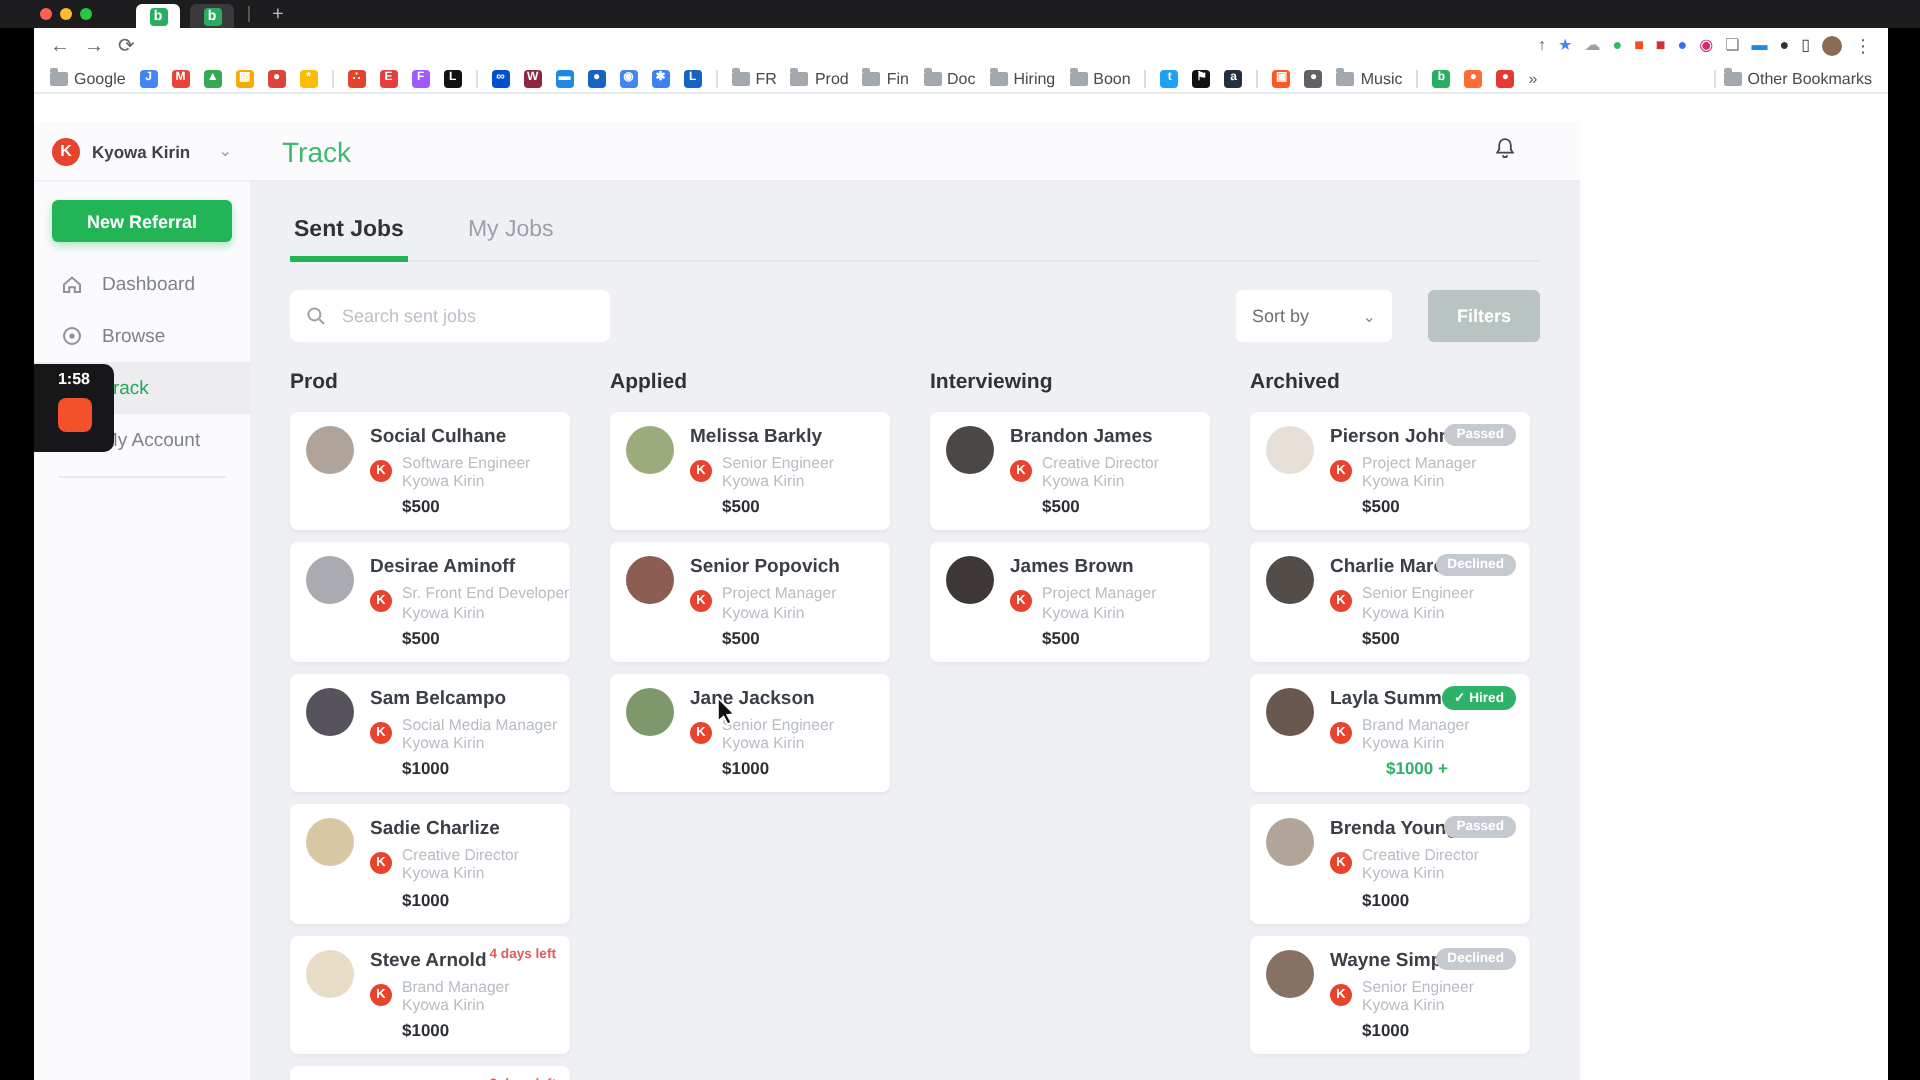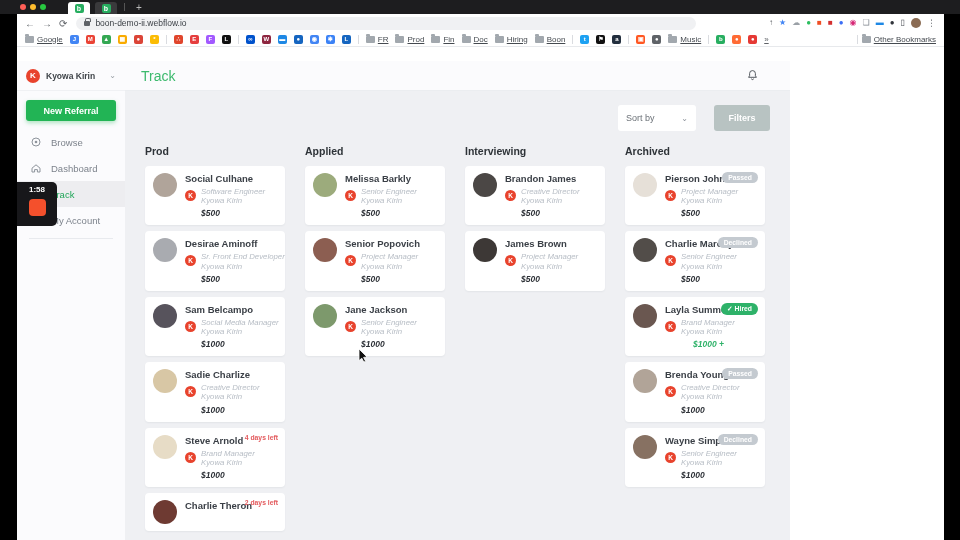--- a/index.html
+++ b/index.html
@@ -30,21 +30,21 @@
   .addr-right{display:flex;align-items:center;gap:6px;margin-left:auto;}
   .ext{font-size:8px;line-height:1;}
   .profile-dot{width:10px;height:10px;border-radius:50%;background:#8a6b53;}
   .kebab{color:#5f6368;font-size:9px;letter-spacing:0;}
 
   .bookmarks{height:15px;background:#fff;border-bottom:1px solid #e7e9ec;display:flex;align-items:center;padding:0 8px;gap:7px;overflow:hidden;}
   .bm{display:flex;align-items:center;gap:3px;flex:0 0 auto;}
   .bm-folder{width:9px;height:7px;background:#a2a8ae;border-radius:1px;position:relative;display:inline-block;}
   .bm-folder:before{content:"";position:absolute;top:-2px;left:0;width:4px;height:2px;background:#a2a8ae;border-radius:1px 1px 0 0;}
   .bm-ico{width:9px;height:9px;border-radius:2px;color:#fff;font-size:6px;font-weight:bold;display:flex;align-items:center;justify-content:center;line-height:1;}
-  .bm-label{font-size:8px;color:#454a50;text-decoration:underline;}
+  .bm-label{font-size:8px;color:#454a50;}
   .bm-sep{width:1px;height:9px;background:#dadce0;flex:0 0 auto;}
   .bm-right{margin-left:auto;display:flex;align-items:center;gap:4px;}
   .chevrons{font-size:8px;color:#5f6368;}
 
   
   .app{position:absolute;left:0;top:47px;width:927px;height:479px;display:flex;}
   .sidebar{flex:0 0 108px;background:#fbfbfd;display:flex;flex-direction:column;position:relative;}
   .brandrow{height:30px;display:flex;align-items:center;padding:0 9px;border-bottom:1px solid #f0f1f4;}
   .klogo{width:14px;height:14px;border-radius:50%;background:#e8432d;color:#fff;font-size:8px;font-weight:bold;display:flex;align-items:center;justify-content:center;flex:0 0 auto;}
   .brandname{font-size:8.5px;font-weight:bold;color:#3f4449;margin-left:6px;}
@@ -73,21 +73,21 @@
   .filtersbtn{margin-left:18px;width:56px;height:26px;border:none;border-radius:3px;background:#b8c3c2;color:#fff;font-size:9px;font-weight:bold;}
   .board{display:flex;gap:20px;margin-top:14px;align-items:flex-start;}
   .col{width:140px;flex:0 0 140px;}
   .coltitle{font-size:10.5px;font-weight:bold;color:#2e3338;margin-bottom:9px;}
   .card{position:relative;background:#fff;border-radius:4px;box-shadow:0 1px 2px rgba(40,45,60,.06);padding:7px 8px;margin-bottom:6px;display:flex;gap:8px;}
   .avatar{width:24px;height:24px;border-radius:50%;flex:0 0 auto;}
   .cmain{min-width:0;}
   .cname{font-size:9.5px;font-weight:bold;color:#3a3f46;margin-bottom:3px;white-space:nowrap;}
   .crow{display:flex;gap:5px;}
   .cklogo{width:11px;height:11px;border-radius:50%;background:#e8432d;color:#fff;font-size:6.5px;font-weight:bold;display:flex;align-items:center;justify-content:center;flex:0 0 auto;margin-top:3px;}
-  .cstack{min-width:0;font-style:italic;}
+  .cstack{min-width:0;}
   .crole,.ccomp{font-size:7.8px;color:#b7bdc5;line-height:1.18;white-space:nowrap;}
   .cprice{font-size:8.5px;font-weight:bold;color:#2c3036;margin-top:3px;}
   .cprice.green{color:#2eb269;padding-left:12px;}
   .badge{position:absolute;top:6px;right:7px;font-size:6.8px;}
   .badge.days{color:#e3595c;font-weight:bold;}
   .badge.pill{background:#c4cad0;color:#fff;font-weight:bold;padding:2px 6px;border-radius:7px;}
   .badge.hired{background:#2eb269;color:#fff;font-weight:bold;padding:2px 6px;border-radius:7px;}
 
   .filler{flex:1;background:#fff;}
 
@@ -120,24 +120,20 @@
       <span class="newtab">+</span>
     </div>
   </div>
 
   <div class="window">
 
     <div class="addrbar">
       <span class="navbtn">←</span>
       <span class="navbtn">→</span>
       <span class="navbtn">⟳</span>
-      <div class="urlpill">
-        <span class="lock"></span>
-        <span class="urltext">boon-demo-ii.webflow.io</span>
-      </div>
       <div class="addr-right">
         <span class="ext" style="color: rgb(95, 99, 104);">↑</span>
           <span class="ext" style="color: rgb(66, 133, 244);">★</span>
           <span class="ext" style="color: rgb(154, 160, 166);">☁</span>
           <span class="ext" style="color: rgb(45, 190, 96);">●</span>
           <span class="ext" style="color: rgb(240, 78, 35);">■</span>
           <span class="ext" style="color: rgb(211, 47, 47);">■</span>
           <span class="ext" style="color: rgb(59, 110, 246);">●</span>
           <span class="ext" style="color: rgb(214, 41, 118);">◉</span>
           <span class="ext" style="color: rgb(125, 131, 140);">❏</span>
@@ -339,30 +335,30 @@
       <div class="sidebar">
         <div class="brandrow">
           <span class="klogo">K</span>
           <span class="brandname">Kyowa Kirin</span>
           <span class="brand-chev">⌄</span>
         </div>
         <button class="newref">New Referral</button>
 
         <div class="navitem">
           <svg width="12" height="12" viewBox="0 0 12 12">
+              <path d="M2 6.2 6 2.8l4 3.4V10H7.4V7.6H4.6V10H2z" fill="none" stroke="currentColor" stroke-width="1"></path>
+            </svg>
+          <span>Dashboard</span>
+        </div>
+        <div class="navitem">
+          <svg width="12" height="12" viewBox="0 0 12 12">
               <circle cx="6" cy="6" r="4" fill="none" stroke="currentColor"></circle>
               <circle cx="6" cy="6" r="1.3" fill="currentColor"></circle>
             </svg>
           <span>Browse</span>
-        </div>
-        <div class="navitem">
-          <svg width="12" height="12" viewBox="0 0 12 12">
-              <path d="M2 6.2 6 2.8l4 3.4V10H7.4V7.6H4.6V10H2z" fill="none" stroke="currentColor" stroke-width="1"></path>
-            </svg>
-          <span>Dashboard</span>
         </div>
         <div class="navitem active">
           <svg width="12" height="12" viewBox="0 0 12 12">
               <path d="M6 10.5V5.5" stroke="currentColor" fill="none"></path>
               <path d="M6 6C3.8 6 2.6 4.6 2.5 2.7 4.6 2.7 6 4 6 6Z" fill="currentColor"></path>
               <path d="M6 6c2.2 0 3.4-1.4 3.5-3.3C7.4 2.7 6 4 6 6Z" fill="currentColor"></path>
             </svg>
           <span>Track</span>
         </div>
         <div class="navitem">
@@ -380,22 +376,33 @@
           <span class="apptitle">Track</span>
           <span class="bell">
             <svg width="11" height="12" viewBox="0 0 11 12">
                 <path d="M5.5 1.6a2.9 2.9 0 0 1 2.9 2.9v2.2l1 1.6H1.6l1-1.6V4.5a2.9 2.9 0 0 1 2.9-2.9z" fill="none" stroke="currentColor" stroke-width=".9"></path>
                 <path d="M4.5 9.6a1 1 0 0 0 2 0" fill="none" stroke="currentColor" stroke-width=".9"></path>
               </svg>
           </span>
         </div>
 
         <div class="cbodywrap">
+          <div class="jobtabs">
+            <span class="jobtab active">Sent Jobs</span>
+            <span class="jobtab">My Jobs</span>
+          </div>
 
           <div class="toolbar">
+            <div class="searchbox">
+              <svg width="10" height="10" viewBox="0 0 10 10">
+                  <circle cx="4.2" cy="4.2" r="3" fill="none" stroke="#9aa1a9"></circle>
+                  <path d="M6.6 6.6 9 9" stroke="#9aa1a9"></path>
+                </svg>
+              <input placeholder="Search sent jobs" style="">
+            </div>
             <div class="sortbox">
               <span>Sort by</span>
               <span class="chev">⌄</span>
             </div>
             <button class="filtersbtn">Filters</button>
           </div>
 
           <div class="board">
             <div class="col">
                 <div class="coltitle">Prod</div>

